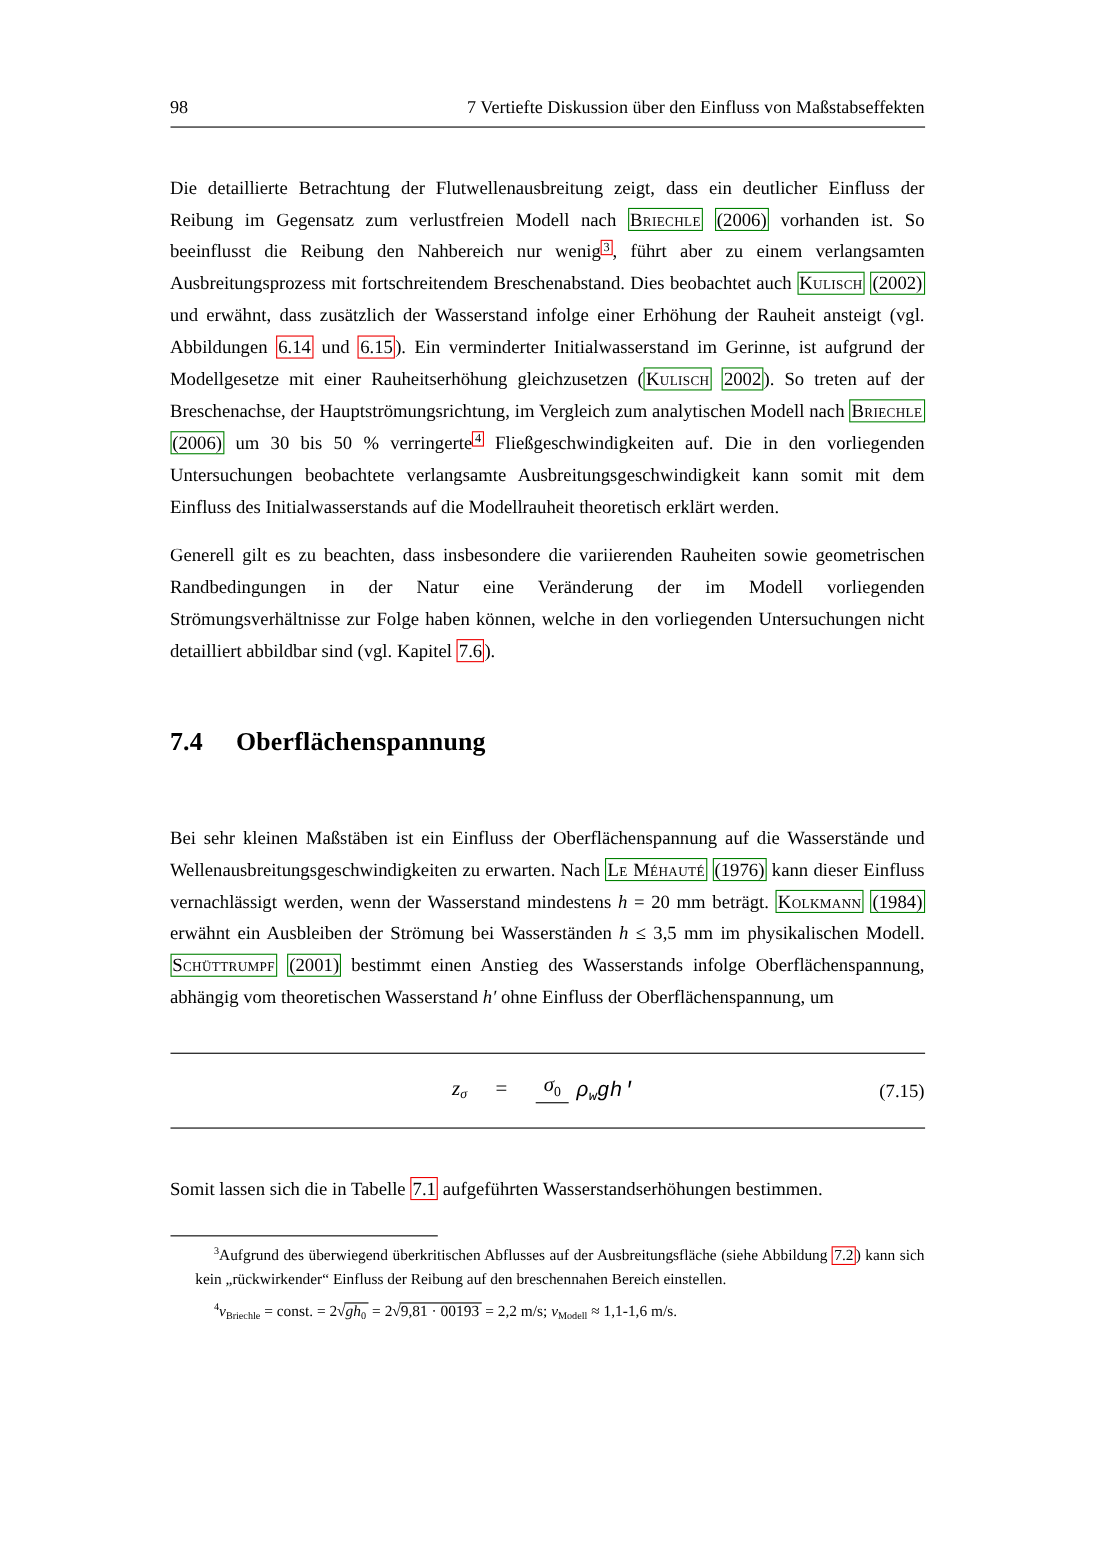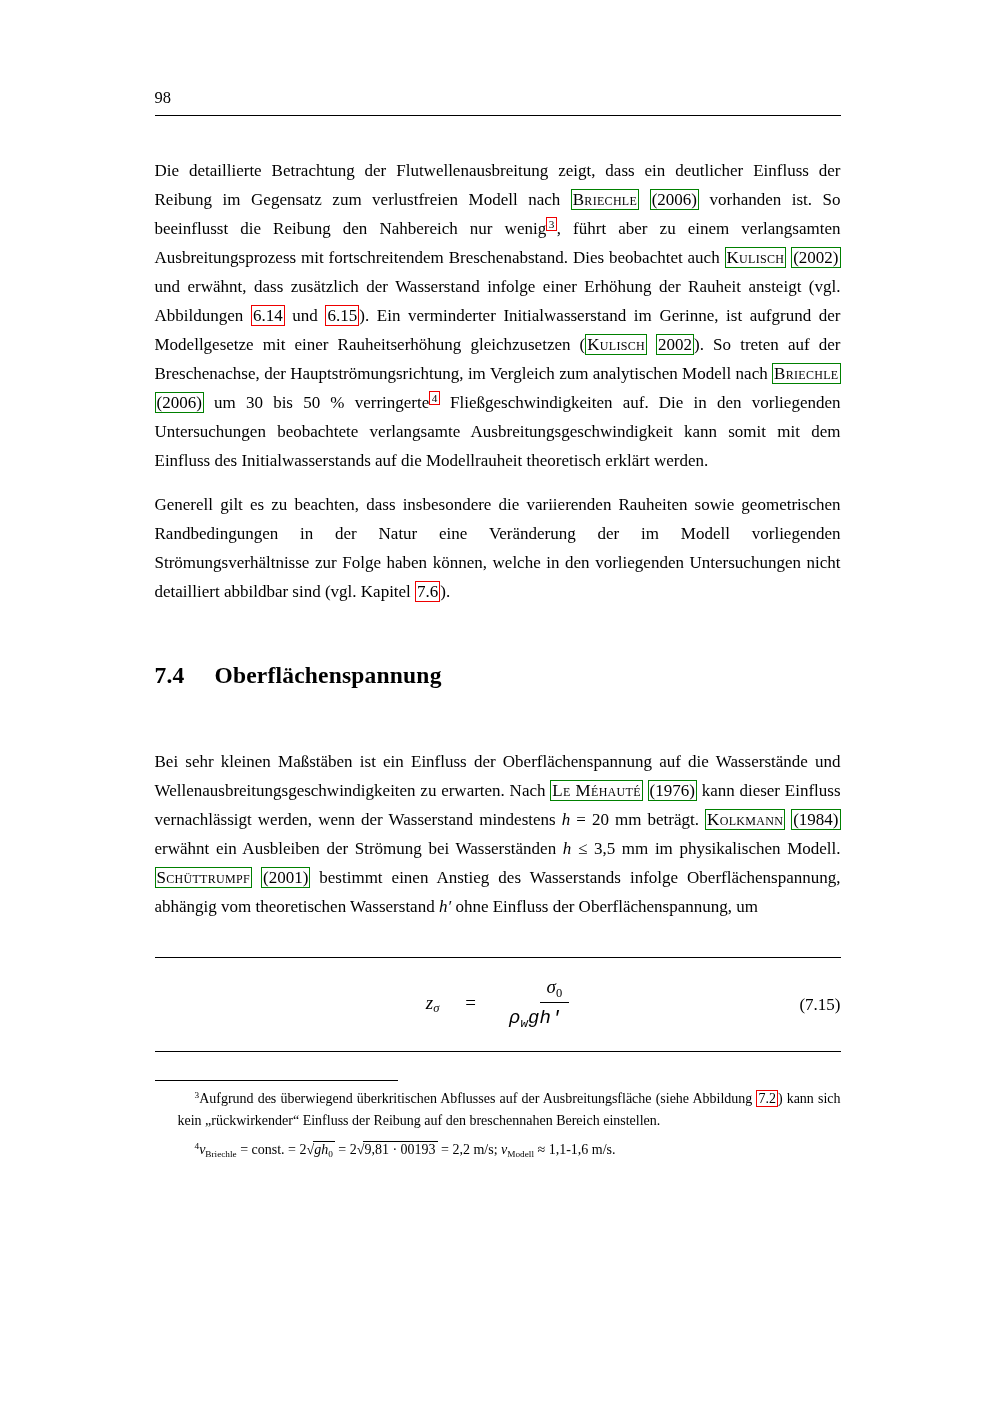--- a/index.html
+++ b/index.html
@@ -66,21 +66,21 @@
   .equation-row {
     position: relative;
     display: flex;
     justify-content: center;
     align-items: center;
     padding: 18px 0 22px;
     font-size: 19px;
   }
   .eq-body { display: inline-flex; align-items: center; gap: 16px; }
   .eq-rel { margin: 0 10px; }
-  .frac { display: inline-flex; flex-direction: column; align-items: flex-end; vertical-align: middle; }
+  .frac { display: inline-flex; flex-direction: row; align-items: flex-start; vertical-align: middle; }
   .frac .num { display: block; padding: 0 7px 4px; border-bottom: 1.3px solid var(--text, #000); text-align: center; }
   .frac .den { display: block; padding: 4px 7px 0; text-align: center; font-family: Liberation Mono, monospace; }
   .eq-number { position: absolute; right: 0; top: 50%; transform: translateY(-50%); font-size: 17px; }
 
   
   .footnotes { margin-top: 28px; }
   .fn-rule { width: 243px; border-top: 1px solid var(--rule, #000); }
   .footnote {
     font-size: 14px;
     line-height: 22px;
@@ -91,20 +91,21 @@
   }
 </style>
 </head>
 <body>
 
 <div class="page">
   <div class="content">
 
     <header class="running-header">
       <span class="page-num">98</span>
+      <span class="running-title">7 Vertiefte Diskussion über den Einfluss von Maßstabseffekten</span>
     </header>
     <div class="header-rule"></div>
 
     <p class="body-para first">Die detaillierte Betrachtung der Flutwellenausbreitung zeigt, dass ein deutlicher Einfluss der Reibung im Gegensatz zum verlustfreien Modell nach <span class="linkbox green sc">Briechle</span> <span class="linkbox green">(2006)</span> vorhanden ist. So beeinflusst die Reibung den Nahbereich nur wenig<sup class="fnref"><span class="linkbox red">3</span></sup>, führt aber zu einem verlangsamten Ausbreitungsprozess mit fortschreitendem Breschenabstand. Dies beobachtet auch <span class="linkbox green sc">Kulisch</span> <span class="linkbox green">(2002)</span> und erwähnt, dass zusätzlich der Wasserstand infolge einer Erhöhung der Rauheit ansteigt (vgl. Abbildungen <span class="linkbox red">6.14</span> und <span class="linkbox red">6.15</span>). Ein verminderter Initialwasserstand im Gerinne, ist aufgrund der Modellgesetze mit einer Rauheitserhöhung gleichzusetzen (<span class="linkbox green sc">Kulisch</span> <span class="linkbox green">2002</span>). So treten auf der Breschenachse, der Hauptströmungsrichtung, im Vergleich zum analytischen Modell nach <span class="linkbox green sc">Briechle</span> <span class="linkbox green">(2006)</span> um 30 bis 50 % verringerte<sup class="fnref"><span class="linkbox red">4</span></sup> Fließgeschwindigkeiten auf. Die in den vorliegenden Untersuchungen beobachtete verlangsamte Ausbreitungsgeschwindigkeit kann somit mit dem Einfluss des Initialwasserstands auf die Modellrauheit theoretisch erklärt werden.</p>
     <p class="body-para">Generell gilt es zu beachten, dass insbesondere die variierenden Rauheiten sowie geometrischen Randbedingungen in der Natur eine Veränderung der im Modell vorliegenden Strömungsverhältnisse zur Folge haben können, welche in den vorliegenden Untersuchungen nicht detailliert abbildbar sind (vgl. Kapitel <span class="linkbox red">7.6</span>).</p>
 
     <h2 class="section-heading">
       <span class="sec-num">7.4</span><span class="sec-title">Oberflächenspannung</span>
     </h2>
 
@@ -119,20 +120,21 @@
           <span class="frac">
             <span class="num"><span class="it">σ</span><sub>0</sub></span>
             <span class="den"><span class="it">ρ</span><sub class="it">w</sub><span class="it">gh′</span></span>
           </span>
         </span>
         <span class="eq-number">(7.15)</span>
       </div>
       <div class="eq-rule"></div>
     </div>
 
+    <p class="body-para closing">Somit lassen sich die in Tabelle <span class="linkbox red">7.1</span> aufgeführten Wasserstandserhöhungen bestimmen.</p>
 
     <div class="footnotes">
       <div class="fn-rule"></div>
       <p class="footnote"><sup>3</sup>Aufgrund des überwiegend überkritischen Abflusses auf der Ausbreitungsfläche (siehe Abbildung <span class="linkbox red">7.2</span>) kann sich kein „rückwirkender“ Einfluss der Reibung auf den breschennahen Bereich einstellen.</p>
       <p class="footnote"><sup>4</sup><span class="it">v</span><sub>Briechle</sub> = const. = 2<span class="sqrt"><span class="radsign">√</span><span class="radicand"><span class="it">gh</span><sub>0</sub></span></span> = 2<span class="sqrt"><span class="radsign">√</span><span class="radicand">9,81 · 00193</span></span> = 2,2 m/s; <span class="it">v</span><sub>Modell</sub> ≈ 1,1-1,6 m/s.</p>
     </div>
 
   </div>
 </div>
 

